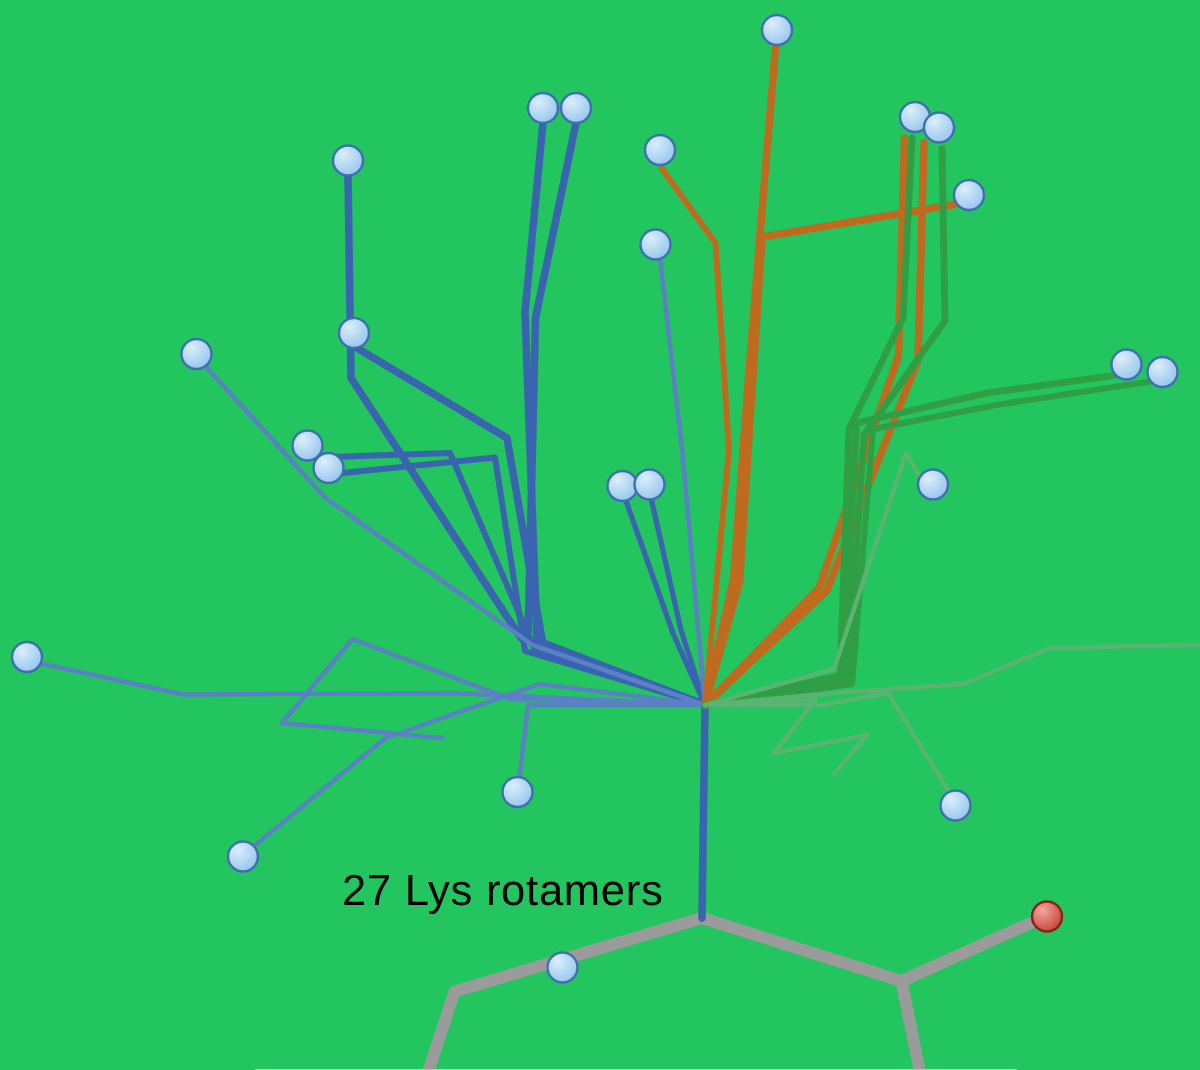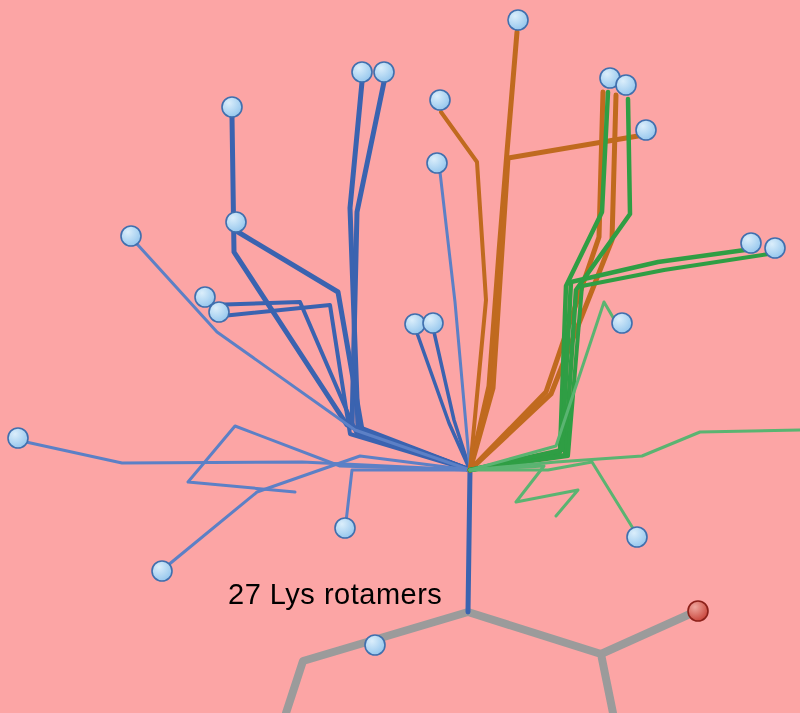--- a/index.html
+++ b/index.html
@@ -5,21 +5,21 @@
     html, body {
       margin: 0;
       padding: 0;
       background: #ffffff;
       font-family: "Liberation Sans", "DejaVu Sans", sans-serif;
     }
     .viewport {
       position: relative;
       width: 800px;
       height: 713px;
-      background: #fca5a5;
+      background: #22c55e;
       overflow: hidden;
     }
     svg.scene {
       position: absolute;
       left: 0;
       top: 0;
       display: block;
     }
     .rotamer-label {
       position: absolute;

